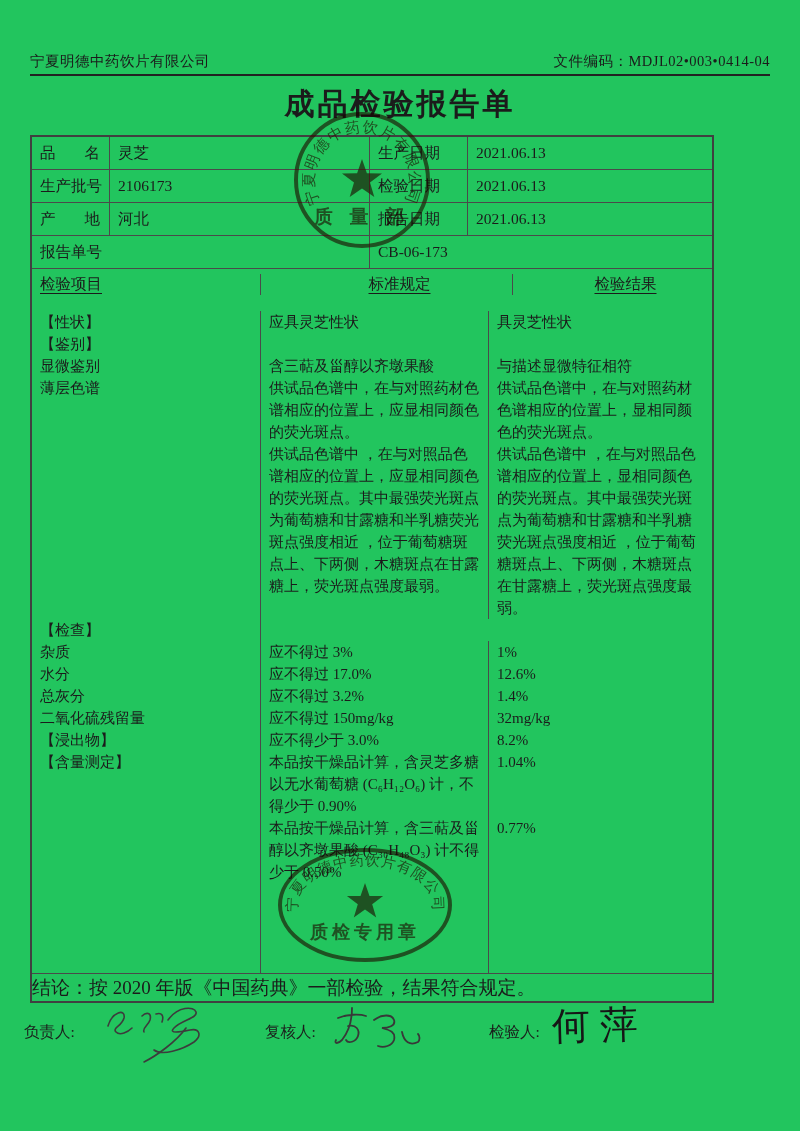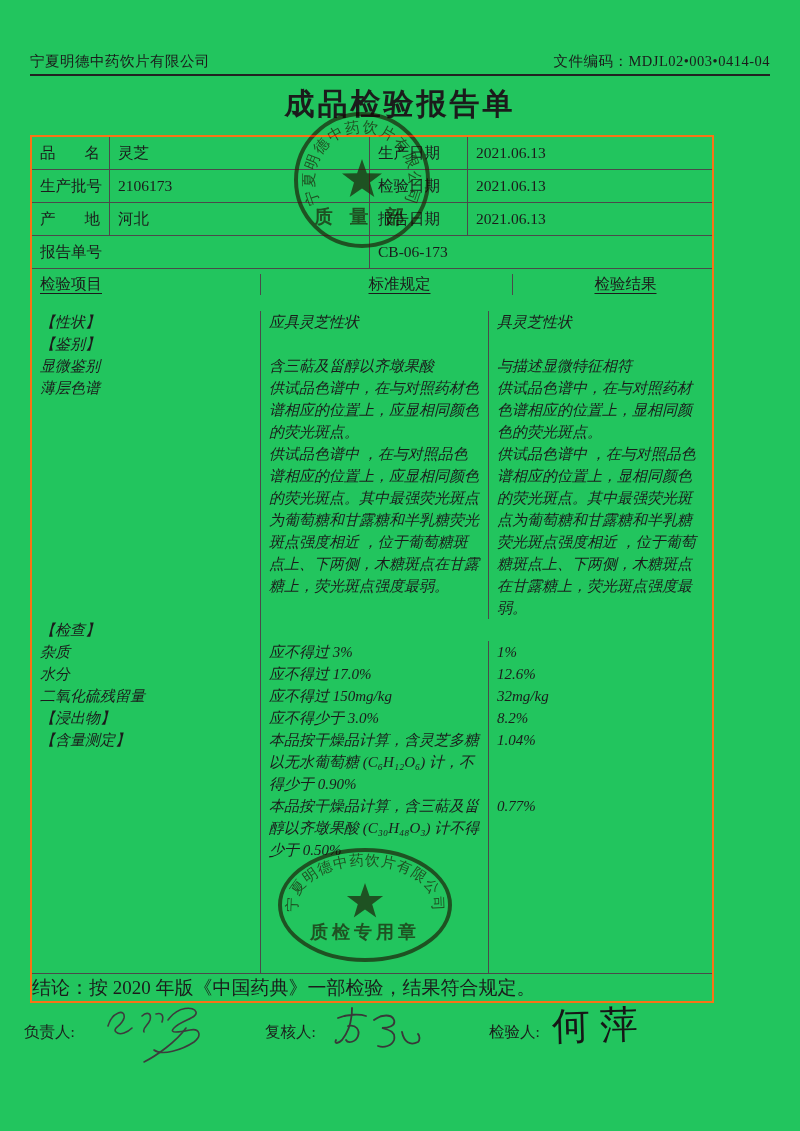--- a/index.html
+++ b/index.html
@@ -5,41 +5,41 @@
   html,body{margin:0;padding:0;background:#888;}
   .page{position:relative;width:800px;height:1131px;background:#22c55e;margin:0 auto;
         font-family:"Liberation Serif","DejaVu Serif",serif;color:#1b1b1b;overflow:hidden;}
   
   .hdr{position:absolute;left:30px;top:52px;width:740px;display:flex;justify-content:space-between;
        font-size:14.5px;letter-spacing:.5px;}
   .hdr-rule{position:absolute;left:30px;top:74px;width:740px;height:2px;background:#222;}
   .title{position:absolute;left:0;top:84px;width:800px;text-align:center;font-size:30px;
          font-weight:bold;letter-spacing:3px;}
   
-  .tbl{position:absolute;left:30px;top:135px;width:684px;height:868px;border:2px solid #f97316;
+  .tbl{position:absolute;left:30px;top:135px;width:684px;height:868px;border:2px solid #404040;
        box-sizing:border-box;display:flex;flex-direction:column;font-size:15.5px;}
   .irow{display:flex;height:32px;border-bottom:1px solid #4a4a4a;box-sizing:content-box;}
   .irow .cell{display:flex;align-items:center;box-sizing:border-box;padding-left:8px;}
   .cl1{width:78px;border-right:1px solid #4a4a4a;}
   .cl2{width:260px;border-right:1px solid #4a4a4a;}
   .cl3{width:98px;border-right:1px solid #4a4a4a;}
   .cl4{flex:1;}
   .rl1{width:338px;border-right:1px solid #4a4a4a;}
   .rl2{flex:1;}
   .just{display:inline-block;width:60px;text-align:justify;text-align-last:justify;}
   
   .chead{display:flex;height:30px;align-items:center;gap:24px;}
   .c1{width:229px;box-sizing:border-box;border-right:1px solid #4a4a4a;padding:0 6px 0 8px;}
   .c2{width:228px;box-sizing:border-box;border-right:1px solid #4a4a4a;padding:0 6px 0 8px;}
   .c3{flex:1;box-sizing:border-box;padding:0 6px 0 8px;}
   .chead .c2,.chead .c3{text-align:center;font-family:Liberation Serif, serif;}
   .u{text-decoration:underline;text-underline-offset:4px;}
   .cbody{flex:1;display:flex;flex-direction:column;padding-top:12px;font-size:15px;}
   .crow{display:flex;}
-  .crow .c1,.crow .c2,.crow .c3{line-height:22px;font-style:italic;}
+  .crow .c1,.crow .c2,.crow .c3{line-height:22px;}
   .crow.gap{margin-top:0;flex-direction:column;}
   .crow.fill{flex:1;}
   .conclusion{border-top:1px solid #4a4a4a;height:27px;line-height:27px;padding-left:0;
               font-size:19px;}
   
   .sig-label{position:absolute;font-size:15.5px;}
   .sig-svg{position:absolute;}
   .sig-name{position:absolute;font-size:38px;letter-spacing:10px;color:#161616;
             transform:rotate(-1.5deg);font-weight:500;}
   
@@ -125,20 +125,25 @@
       </div>
       <div class="crow">
         <div class="c1">杂质</div>
         <div class="c2">应不得过 3%</div>
         <div class="c3">1%</div>
       </div>
       <div class="crow">
         <div class="c1">水分</div>
         <div class="c2">应不得过 17.0%</div>
         <div class="c3">12.6%</div>
+      </div>
+      <div class="crow">
+        <div class="c1">总灰分</div>
+        <div class="c2">应不得过 3.2%</div>
+        <div class="c3">1.4%</div>
       </div>
       <div class="crow">
         <div class="c1">二氧化硫残留量</div>
         <div class="c2">应不得过 150mg/kg</div>
         <div class="c3">32mg/kg</div>
       </div>
       <div class="crow">
         <div class="c1">【浸出物】</div>
         <div class="c2">应不得少于 3.0%</div>
         <div class="c3">8.2%</div>

